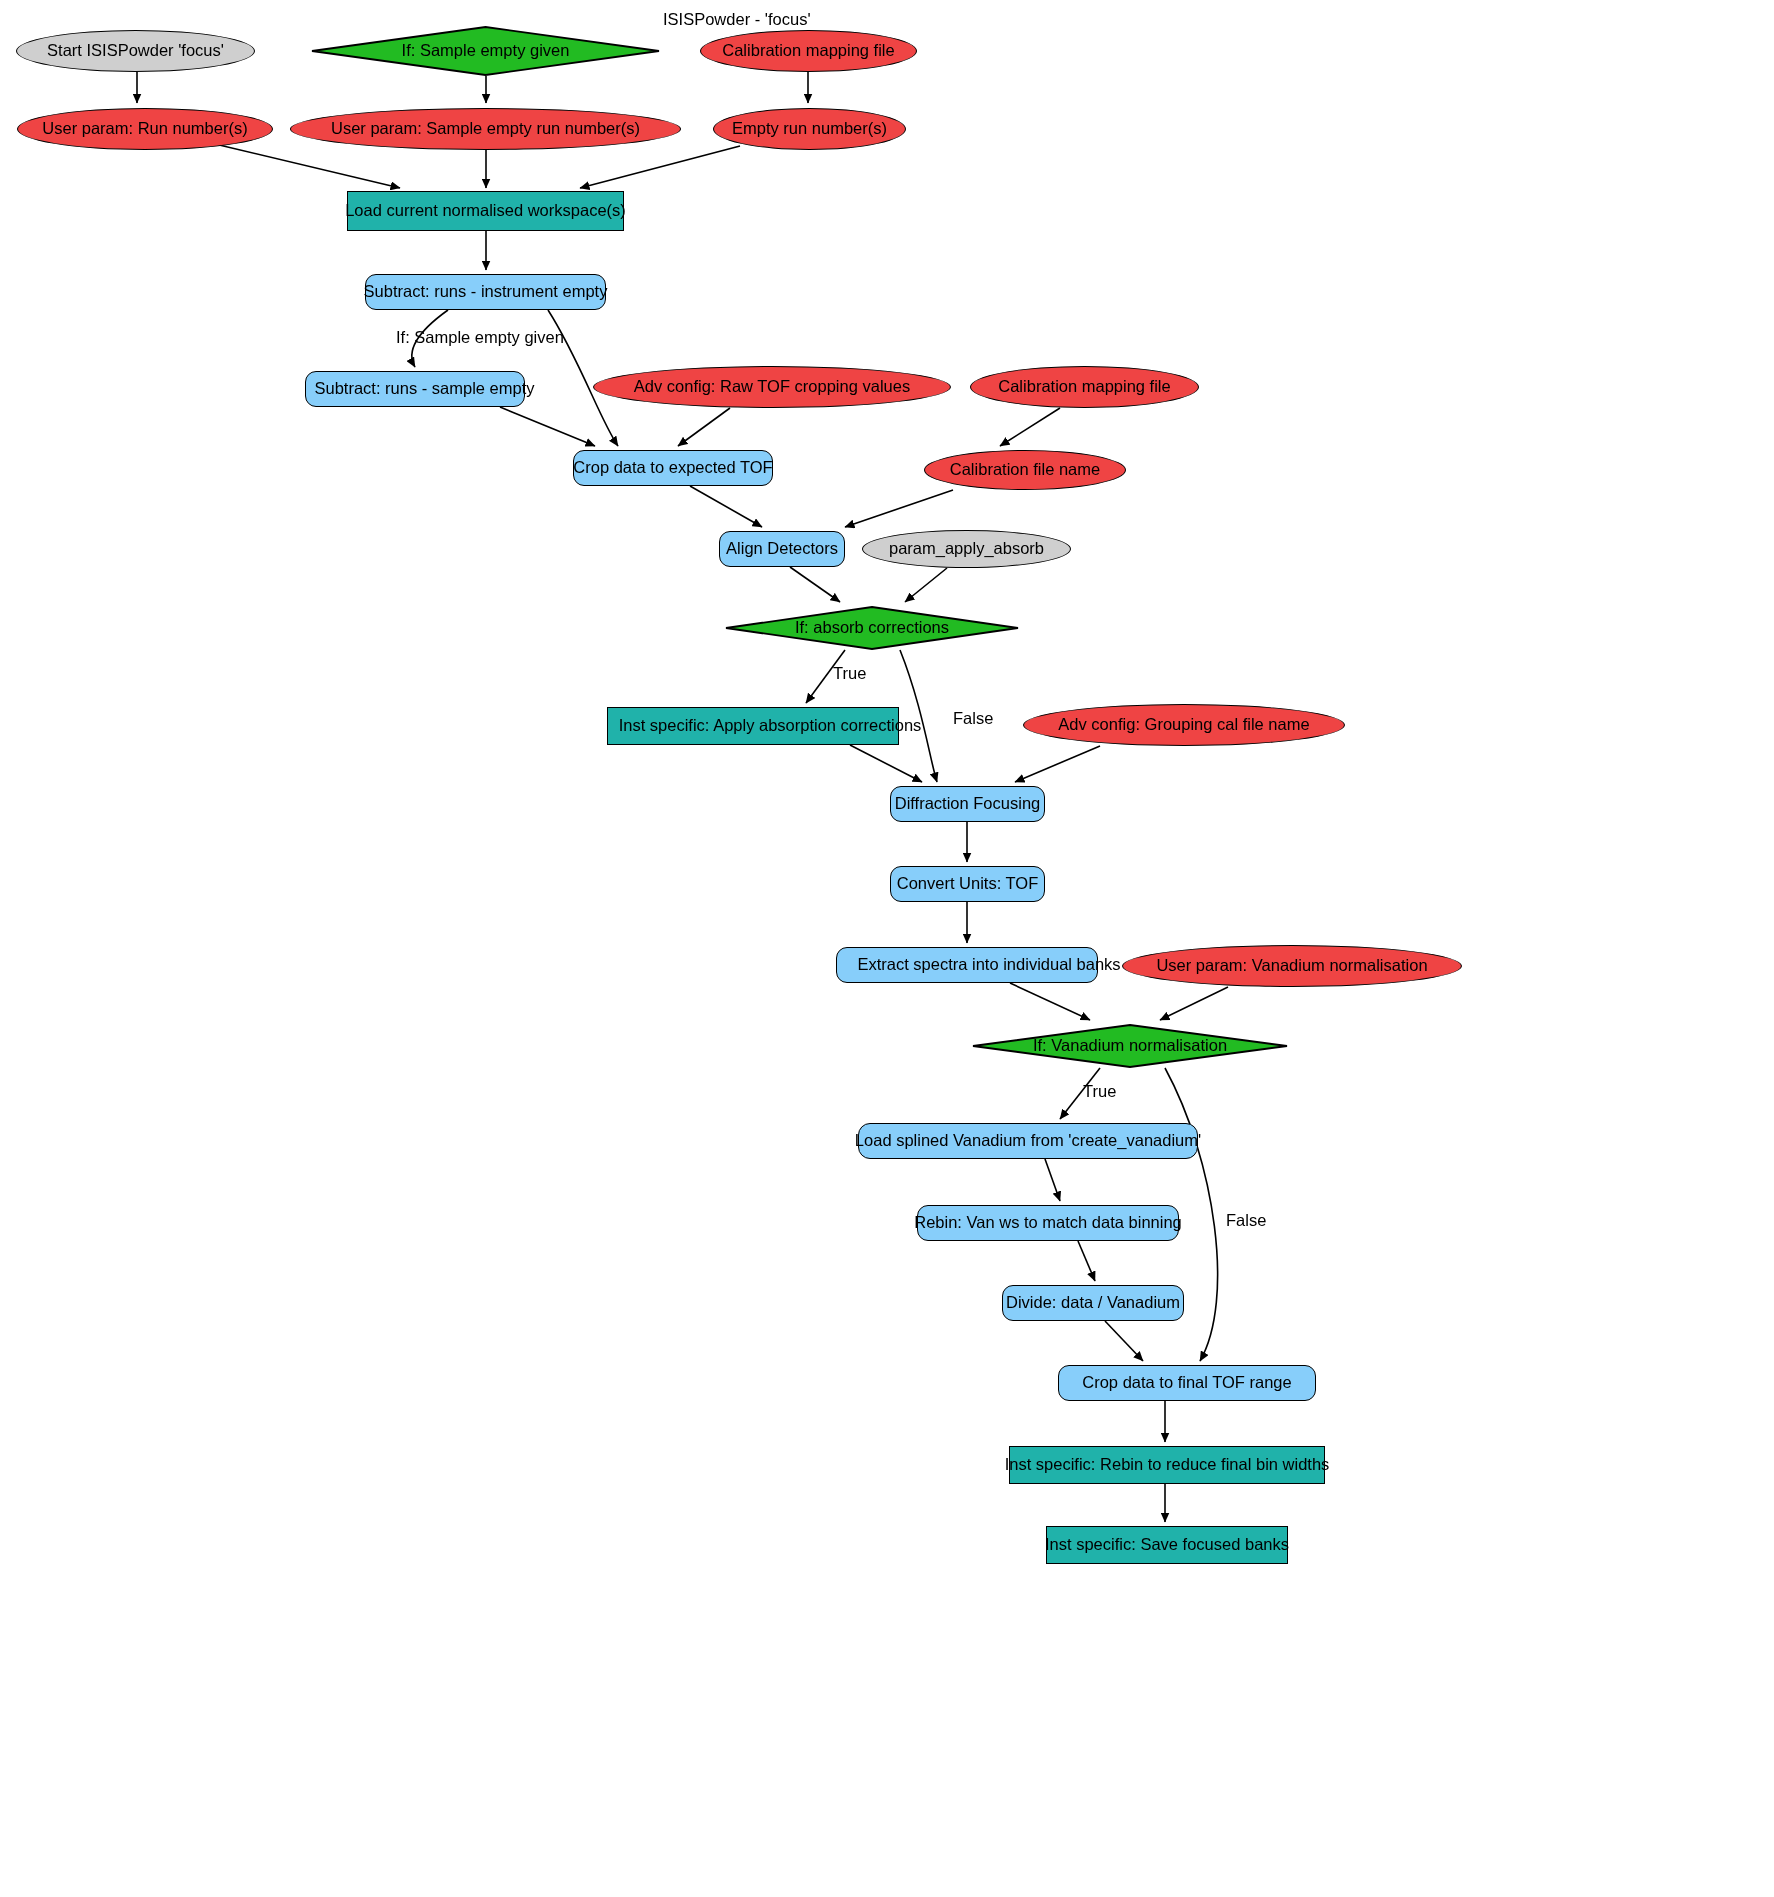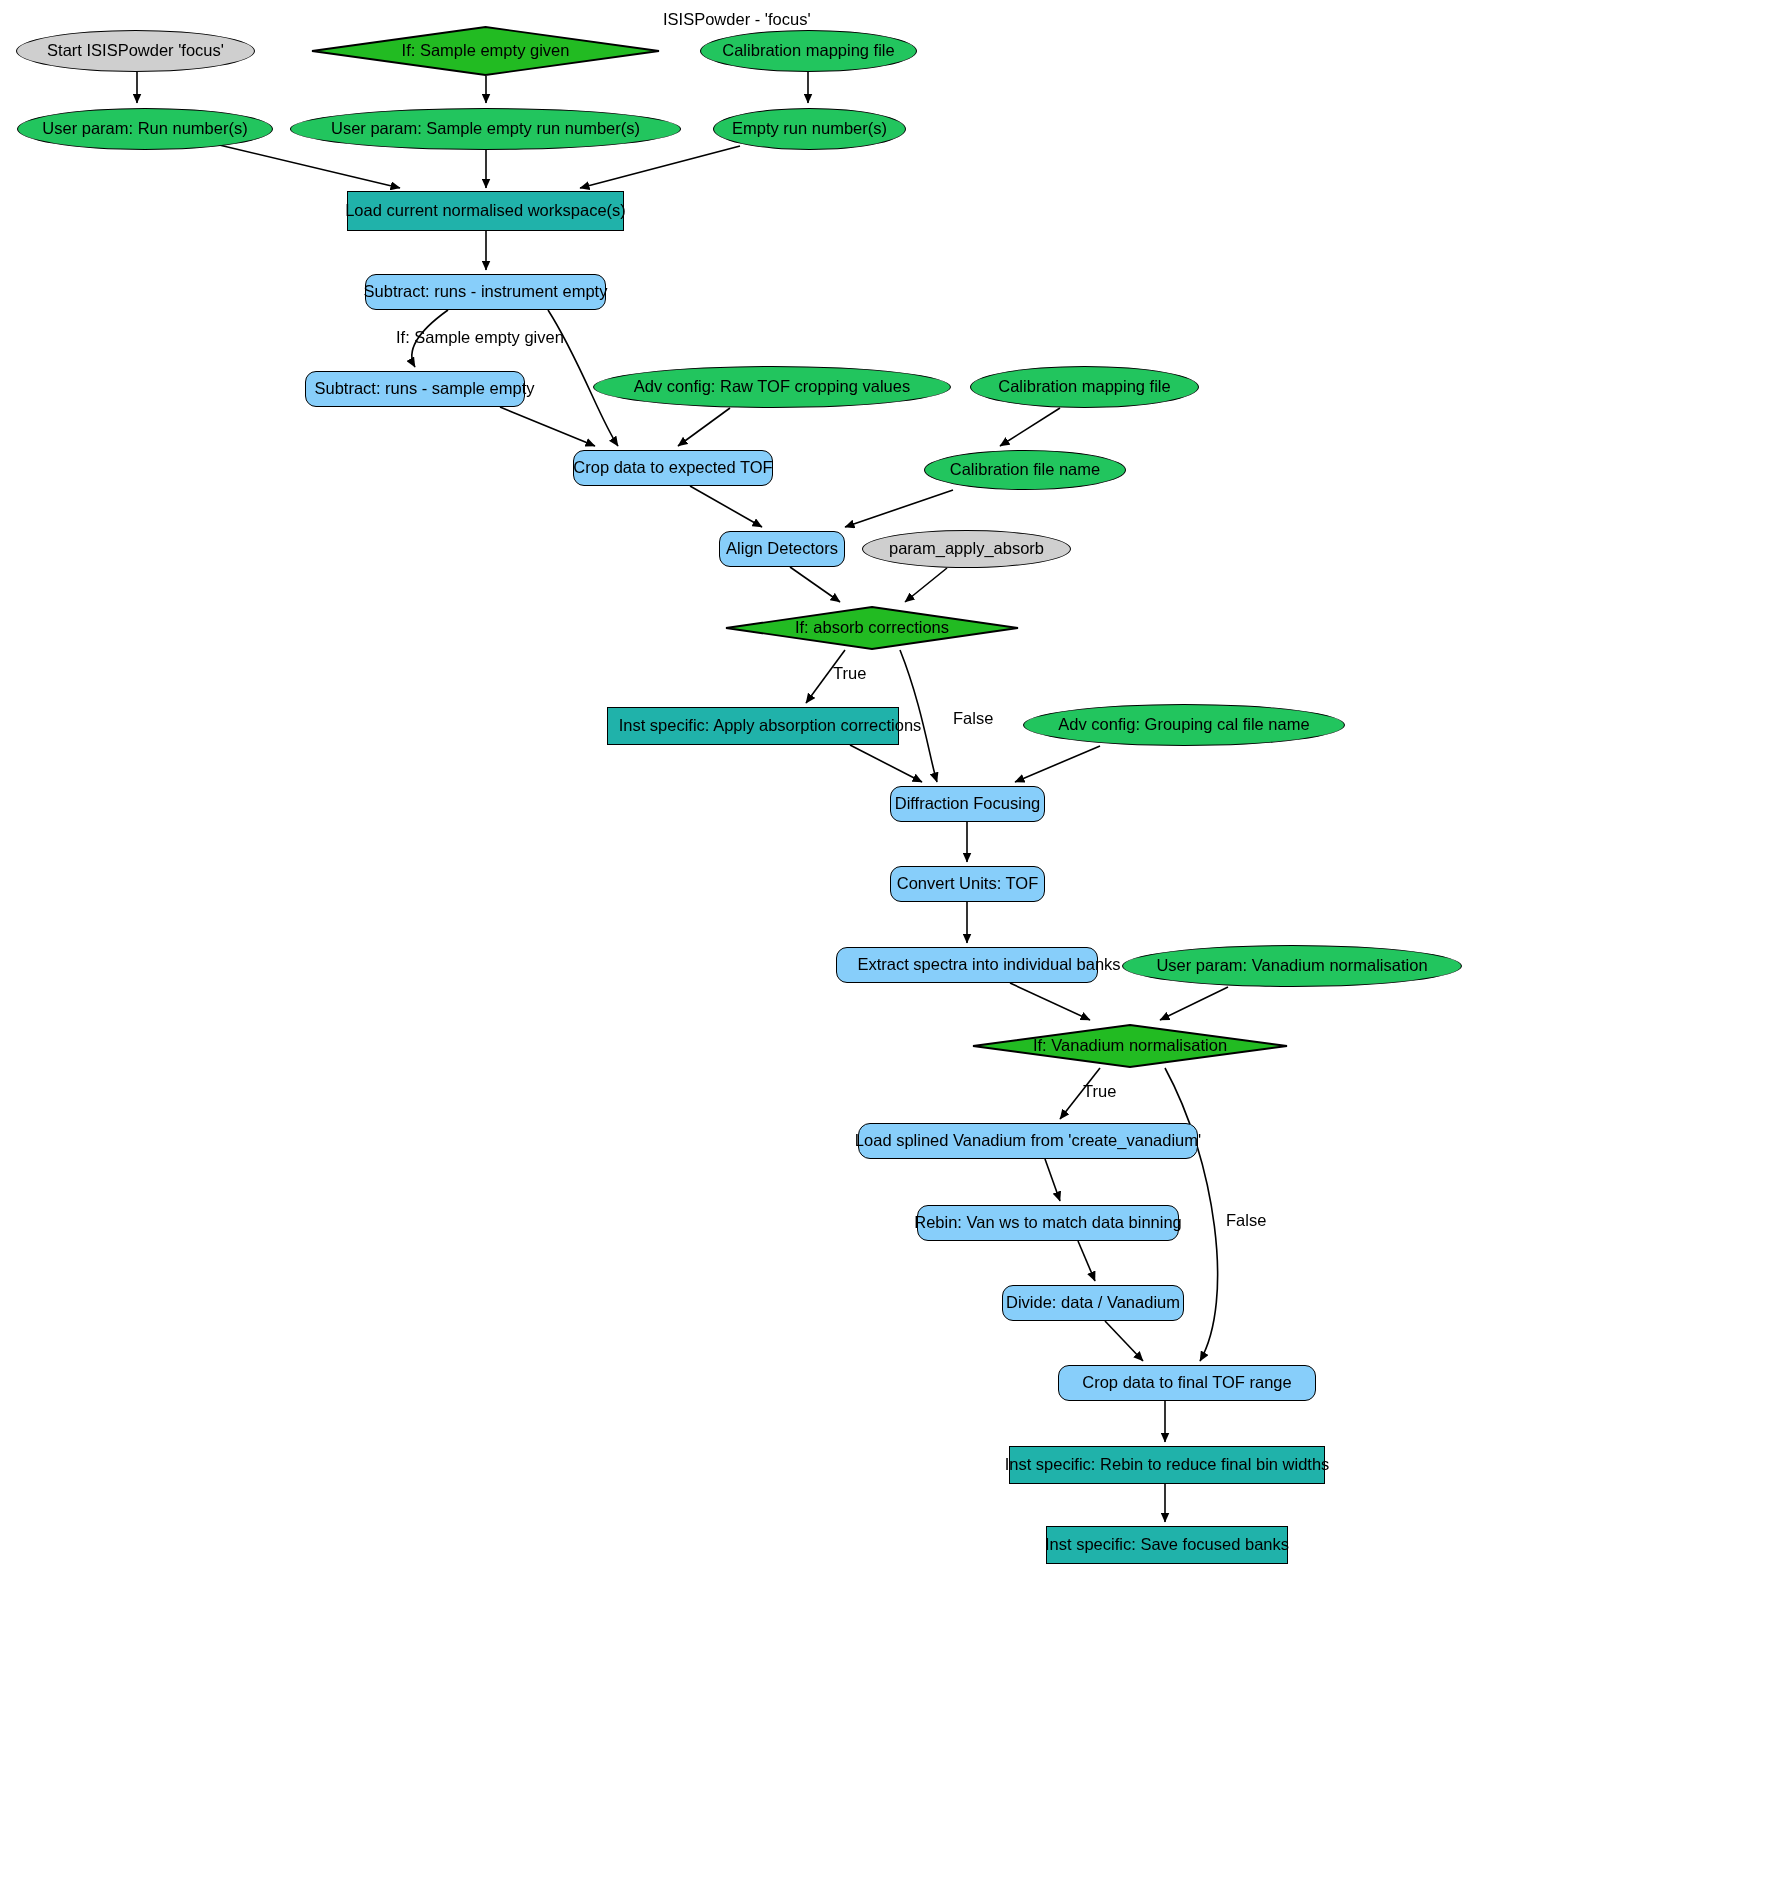--- a/index.html
+++ b/index.html
@@ -34,21 +34,21 @@
     text-align: center;
     color: #000000;
     font-size: 16.5px;
     line-height: 1.05;
     white-space: nowrap;
     z-index: 5;
   }
   .node.ellipse {
     border: 1.6px solid #000000;
     border-radius: 50%;
-    background: #22c55e;
+    background: #ef4444;
   }
   .node.ellipse.grey {
     background: #cfcfcf;
   }
   .node.roundbox {
     border: 1.6px solid #000000;
     border-radius: 11px;
     background: #87cefa;
   }
   .node.rect {

